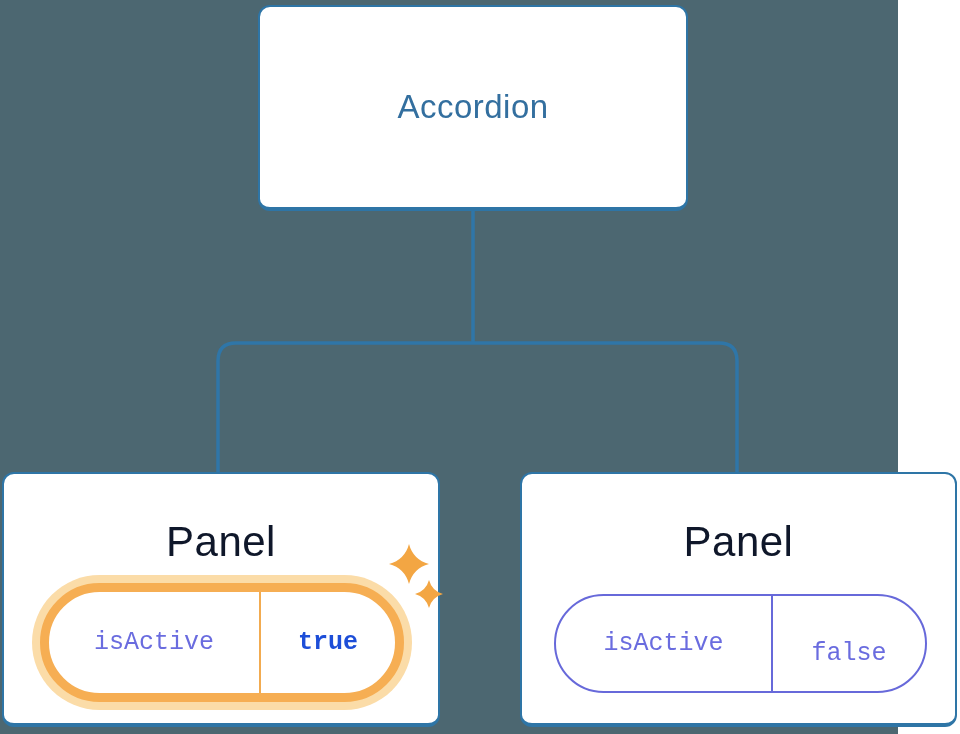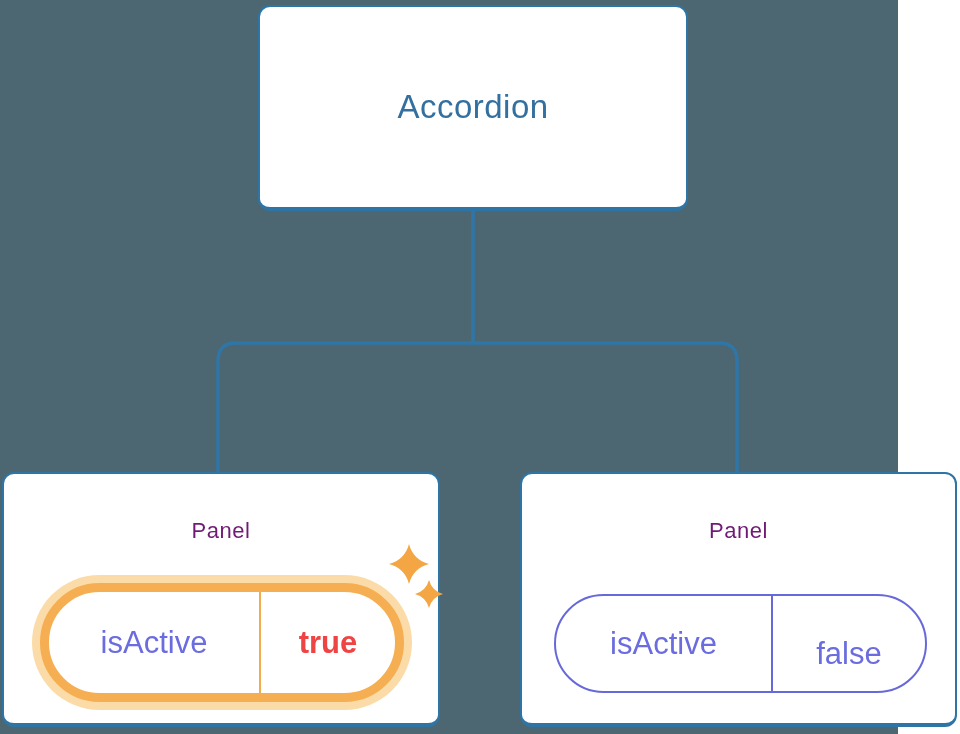--- a/index.html
+++ b/index.html
@@ -36,22 +36,22 @@
     color: #336F9F; letter-spacing: 0.5px;
   }
   .node-panel {
     top: 472px; width: 438px; height: 255px;
   }
   .node-panel-left  { left: 2px; }
   .node-panel-right { left: 520px; width: 437px; }
   .panel-title {
     position: absolute; left: 0; top: 44px; width: 100%;
     text-align: center;
-    font-size: 22px; font-weight: 500;
-    color: #701a75; letter-spacing: 0.5px;
+    font-size: 42px; font-weight: 500;
+    color: #0f172a; letter-spacing: 0.5px;
   }
   .state-pill {
     position: absolute;
     box-sizing: border-box;
     border-radius: 999px;
     display: flex; align-items: stretch;
     background: #FFFFFF;
   }
   .pill-active {
     left: 36px; top: 109px;
@@ -59,25 +59,26 @@
     border: 9px solid #F6AE53;
     box-shadow: 0 0 0 8px #FBDCA8;
   }
   .pill-inactive {
     left: 32px; top: 120px;
     width: 373px; height: 99px;
     border: 2px solid #6769DA;
   }
   .pill-cell {
     display: flex; align-items: center; justify-content: center;
-    font-size: 31px;
+    font-size: 25px;
     color: #6A6CDF;
+    font-family: Liberation Mono, monospace;
   }
   .pill-active .cell-key   { flex: 0 0 210px; }
-  .pill-active .cell-value { flex: 1 1 auto; font-weight: bold; color: #ef4444; }
+  .pill-active .cell-value { flex: 1 1 auto; font-weight: bold; color: #1d4ed8; }
   .pill-inactive .cell-key   { flex: 0 0 215px; }
   .pill-inactive .cell-value { flex: 1 1 auto; margin-top: 20px; }
   .pill-divider { flex: 0 0 2px; }
   .divider-orange { background: #F2AB50; }
   .divider-purple { background: #6769DA; }
   .sparkles {
     position: absolute; left: 381px; top: 68px;
     width: 64px; height: 70px;
   }
 </style>

